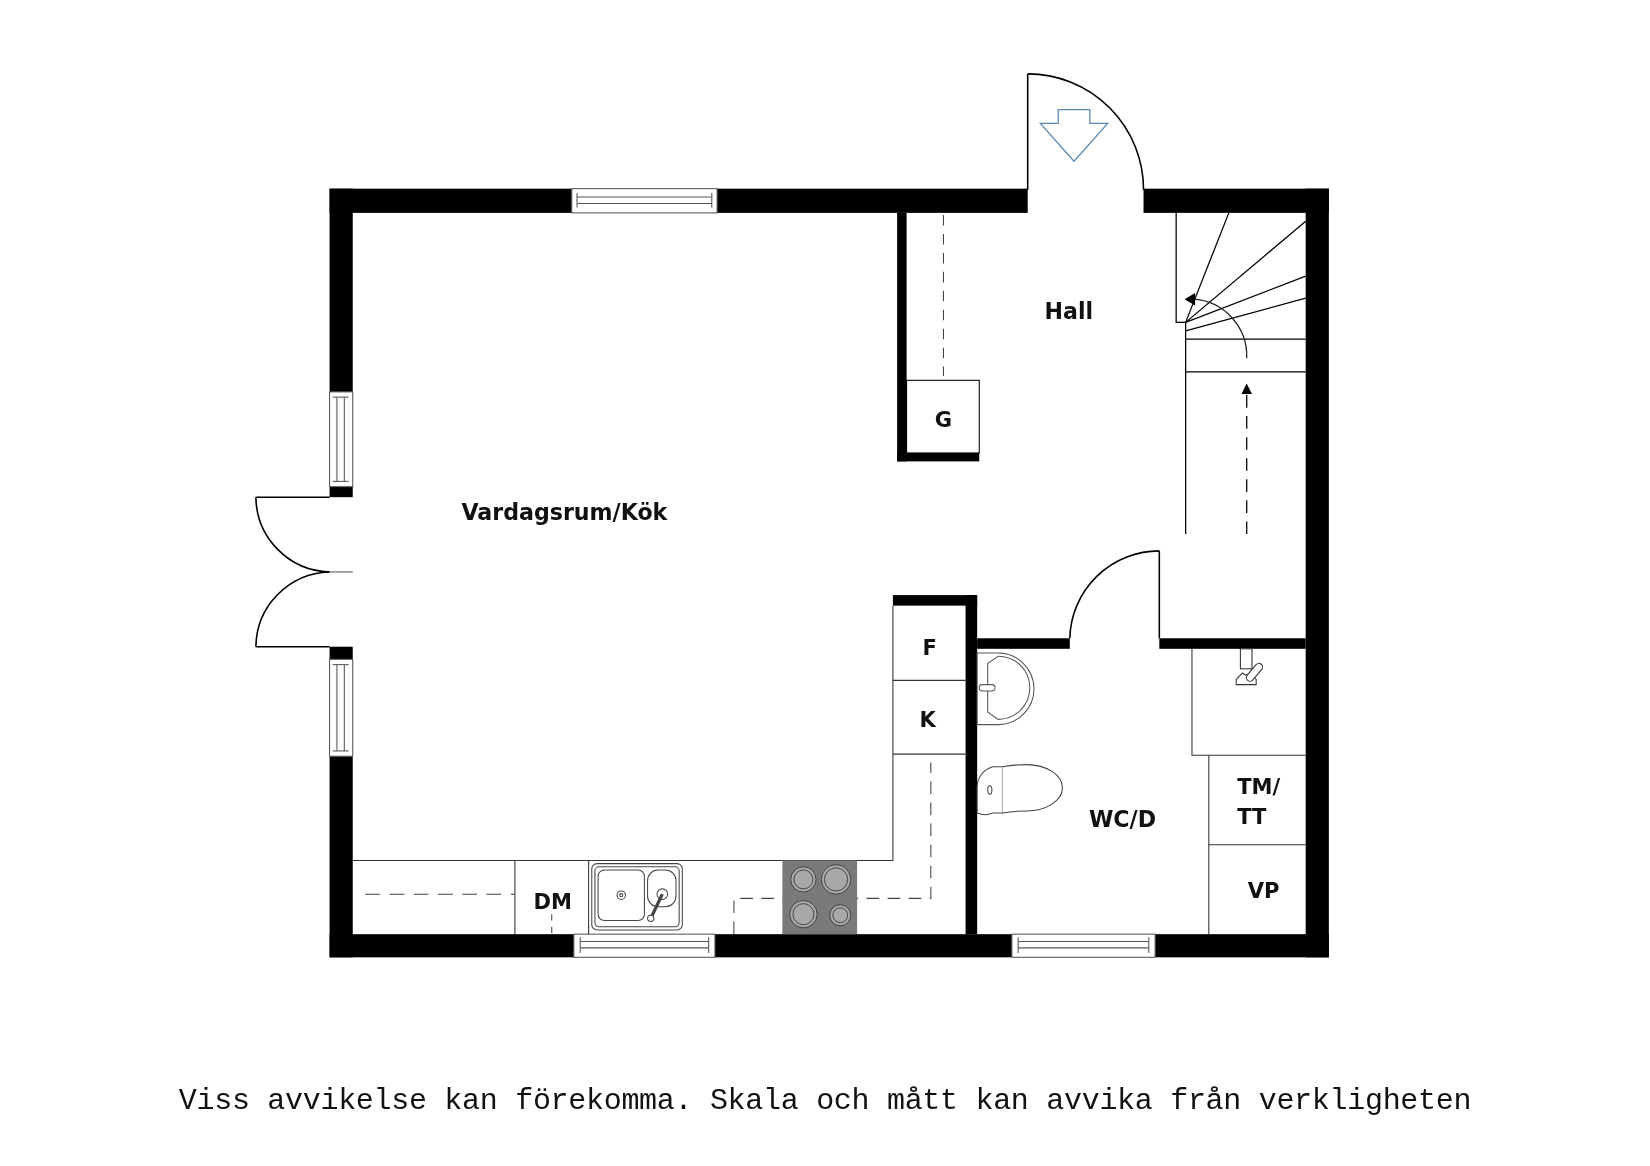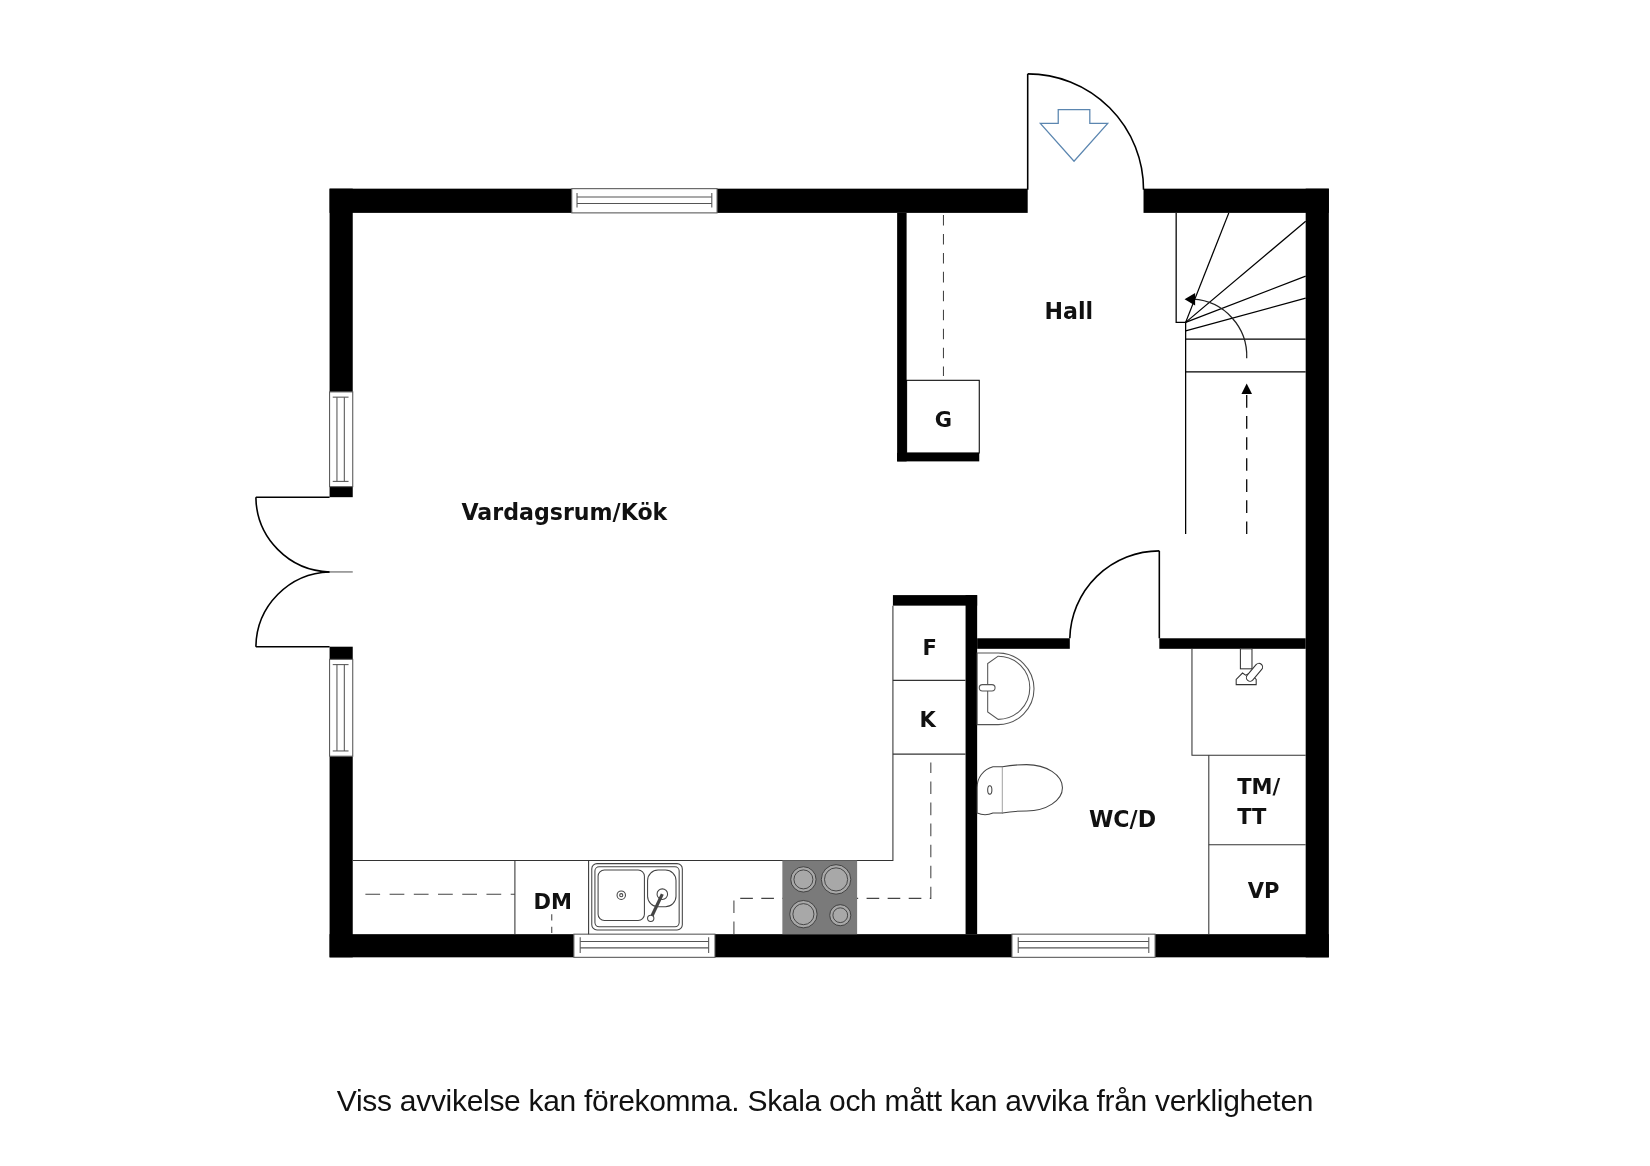--- a/index.html
+++ b/index.html
@@ -1,21 +1,21 @@
 <!DOCTYPE html>
 <html><head>
 <meta charset="utf-8">
 <style>
   html, body { margin:0; padding:0; background:#ffffff; }
   body { width:1650px; height:1166px; overflow:hidden; position:relative; }
   #plan { position:absolute; left:0; top:0; width:1650px; height:1166px; }
   .room-label { font-family:"DejaVu Sans", sans-serif; font-weight:bold; font-size:21px; fill:#111111; }
   .fix-label { font-family:"DejaVu Sans", sans-serif; font-weight:bold; font-size:20px; fill:#111111; }
   .caption { position:absolute; left:0; top:1084px; width:1650px; text-align:center;
-             font-family:Liberation Sans, sans-serif; font-size:30px; color:#111111; letter-spacing:-0.3px; }
+             font-family:Liberation Mono, monospace; font-size:30px; color:#111111; letter-spacing:-0.3px; }
 </style>
 </head>
 <body>
 
 <svg id="plan" viewBox="0 0 1567 1107" xmlns="http://www.w3.org/2000/svg">
 
   <g fill="#000">
 
     <rect x="313" y="179" width="230" height="23"></rect>
     <rect x="681" y="179" width="295" height="23"></rect>

